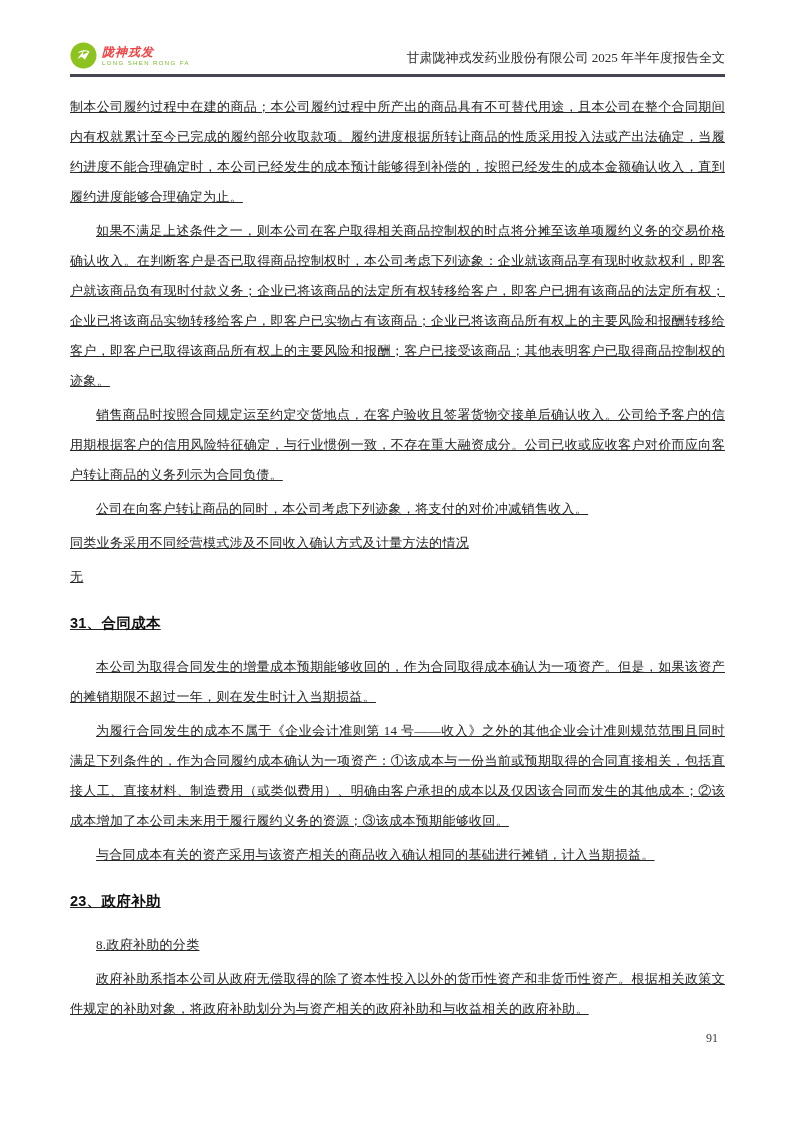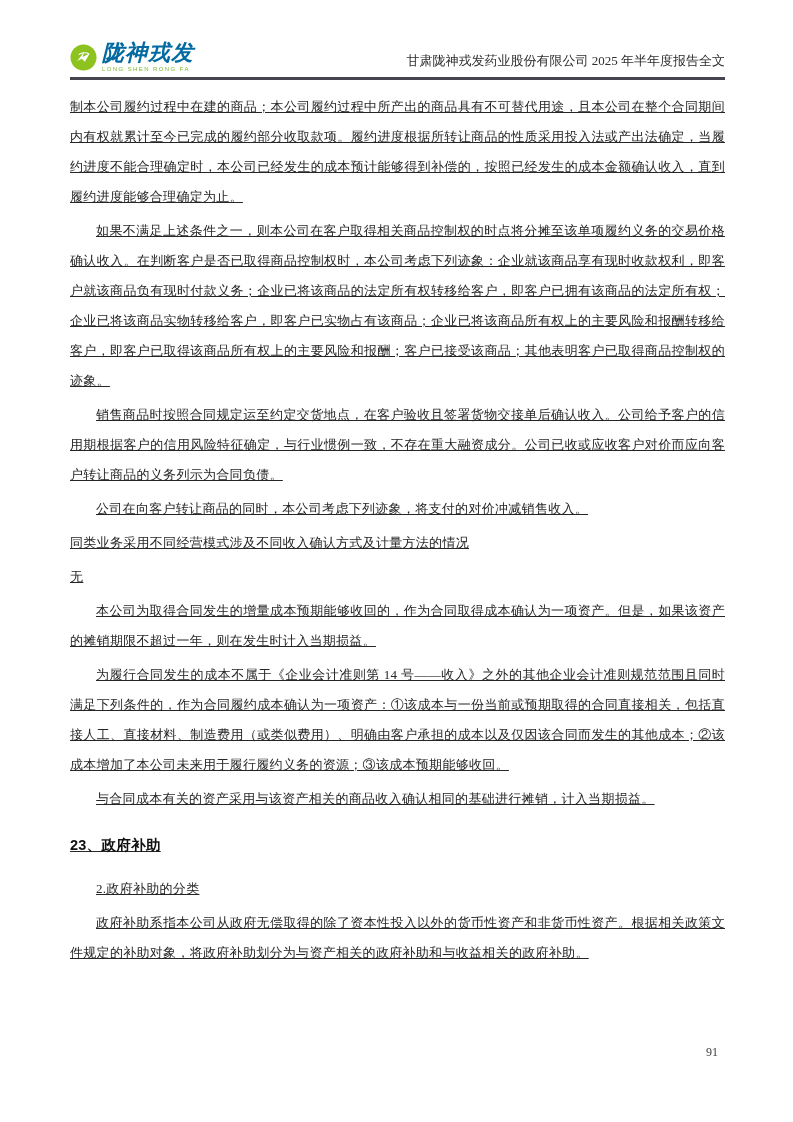--- a/index.html
+++ b/index.html
@@ -26,23 +26,23 @@
     border-bottom: 3px solid #45454f;
     padding-bottom: 5px;
   }
   .logo { display: flex; align-items: center; gap: 5px; }
   .logo-circle { width: 27px; height: 27px; flex: 0 0 auto; }
   .logo-names { display: flex; flex-direction: column; line-height: 1; }
   .logo-cn {
     font-family: "Liberation Sans", sans-serif;
     font-weight: bold;
     font-style: italic;
-    font-size: 22px;
+    font-size: 12px;
     letter-spacing: 1px;
-    color: #0369a1;
+    color: #ef4444;
   }
   .logo-en {
     font-family: "Liberation Sans", sans-serif;
     font-size: 6px;
     letter-spacing: 1.4px;
     color: #7ab82e;
     margin-top: 2px;
     white-space: nowrap;
   }
   .doc-title {
@@ -70,21 +70,21 @@
     font-weight: bold;
     font-size: 14.5px;
     color: #111;
     margin: 18px 0 16px 0;
     line-height: 26px;
     text-align: left;
   }
   
   .footer {
     position: absolute;
-    bottom: 62px;
+    bottom: 76px;
     right: 75px;
     font-size: 12px;
     color: #3a3a3a;
   }
 </style>
 </head>
 <body>
 
 <div class="page">
 
@@ -105,23 +105,24 @@
     <div class="doc-title">甘肃陇神戎发药业股份有限公司 2025 年半年度报告全文</div>
   </div>
 
   <div class="content">
     <div class="para">制本公司履约过程中在建的商品；本公司履约过程中所产出的商品具有不可替代用途，且本公司在整个合同期间内有权就累计至今已完成的履约部分收取款项。履约进度根据所转让商品的性质采用投入法或产出法确定，当履约进度不能合理确定时，本公司已经发生的成本预计能够得到补偿的，按照已经发生的成本金额确认收入，直到履约进度能够合理确定为止。</div>
     <div class="para indent">如果不满足上述条件之一，则本公司在客户取得相关商品控制权的时点将分摊至该单项履约义务的交易价格确认收入。在判断客户是否已取得商品控制权时，本公司考虑下列迹象：企业就该商品享有现时收款权利，即客户就该商品负有现时付款义务；企业已将该商品的法定所有权转移给客户，即客户已拥有该商品的法定所有权；企业已将该商品实物转移给客户，即客户已实物占有该商品；企业已将该商品所有权上的主要风险和报酬转移给客户，即客户已取得该商品所有权上的主要风险和报酬；客户已接受该商品；其他表明客户已取得商品控制权的迹象。</div>
     <div class="para indent">销售商品时按照合同规定运至约定交货地点，在客户验收且签署货物交接单后确认收入。公司给予客户的信用期根据客户的信用风险特征确定，与行业惯例一致，不存在重大融资成分。公司已收或应收客户对价而应向客户转让商品的义务列示为合同负债。</div>
     <div class="para indent">公司在向客户转让商品的同时，本公司考虑下列迹象，将支付的对价冲减销售收入。</div>
     <div class="para">同类业务采用不同经营模式涉及不同收入确认方式及计量方法的情况</div>
     <div class="para">无</div>
+    <div class="heading">31、合同成本</div>
     <div class="para indent">本公司为取得合同发生的增量成本预期能够收回的，作为合同取得成本确认为一项资产。但是，如果该资产的摊销期限不超过一年，则在发生时计入当期损益。</div>
     <div class="para indent">为履行合同发生的成本不属于《企业会计准则第 14 号——收入》之外的其他企业会计准则规范范围且同时满足下列条件的，作为合同履约成本确认为一项资产：①该成本与一份当前或预期取得的合同直接相关，包括直接人工、直接材料、制造费用（或类似费用）、明确由客户承担的成本以及仅因该合同而发生的其他成本；②该成本增加了本公司未来用于履行履约义务的资源；③该成本预期能够收回。</div>
     <div class="para indent">与合同成本有关的资产采用与该资产相关的商品收入确认相同的基础进行摊销，计入当期损益。</div>
     <div class="heading">23、政府补助</div>
-    <div class="para indent">2.政府补助的分类</div>
+    <div class="para indent">8.政府补助的分类</div>
     <div class="para indent">政府补助系指本公司从政府无偿取得的除了资本性投入以外的货币性资产和非货币性资产。根据相关政策文件规定的补助对象，将政府补助划分为与资产相关的政府补助和与收益相关的政府补助。</div>
   </div>
 
   <div class="footer">91</div>
 
 </div>
 
 </body></html>

